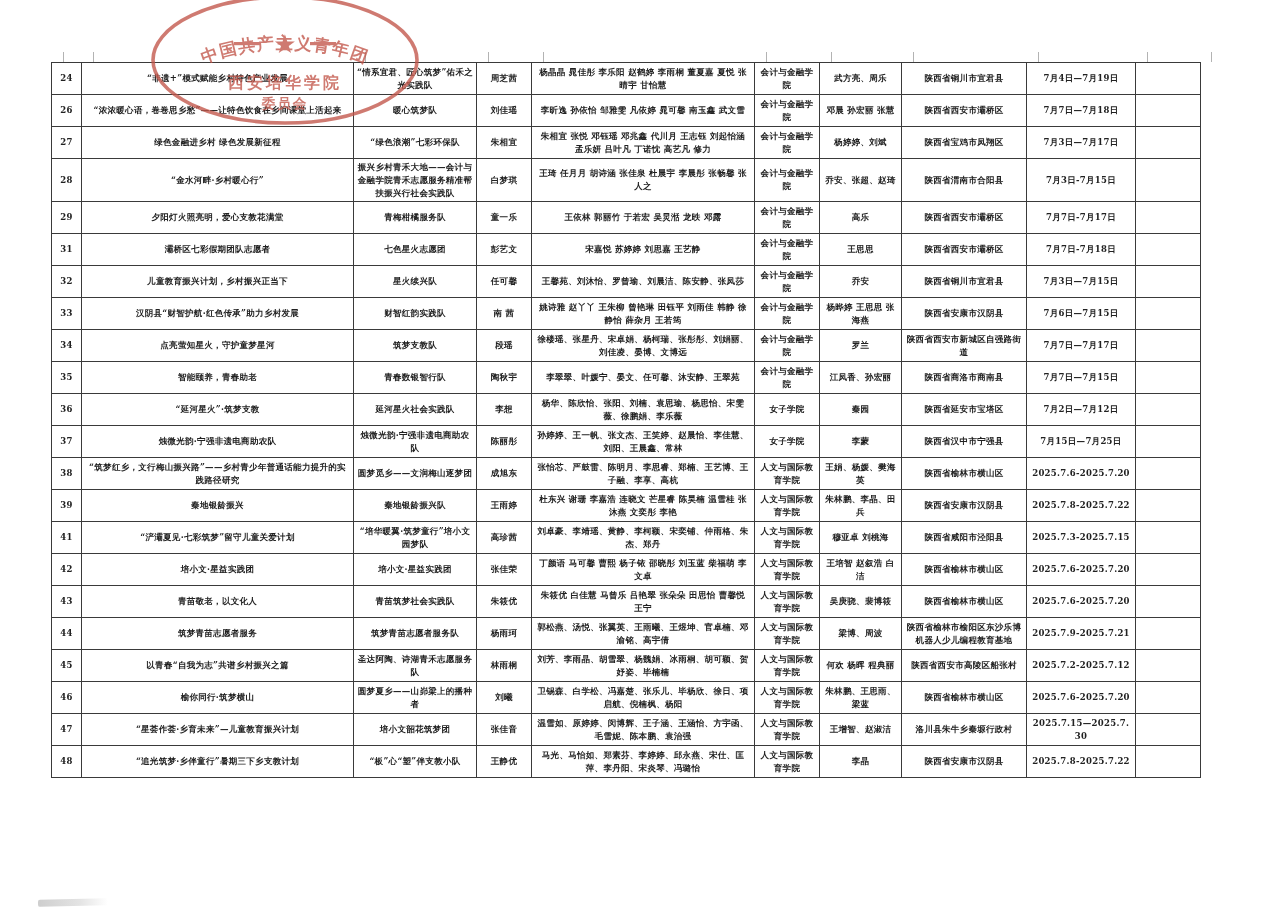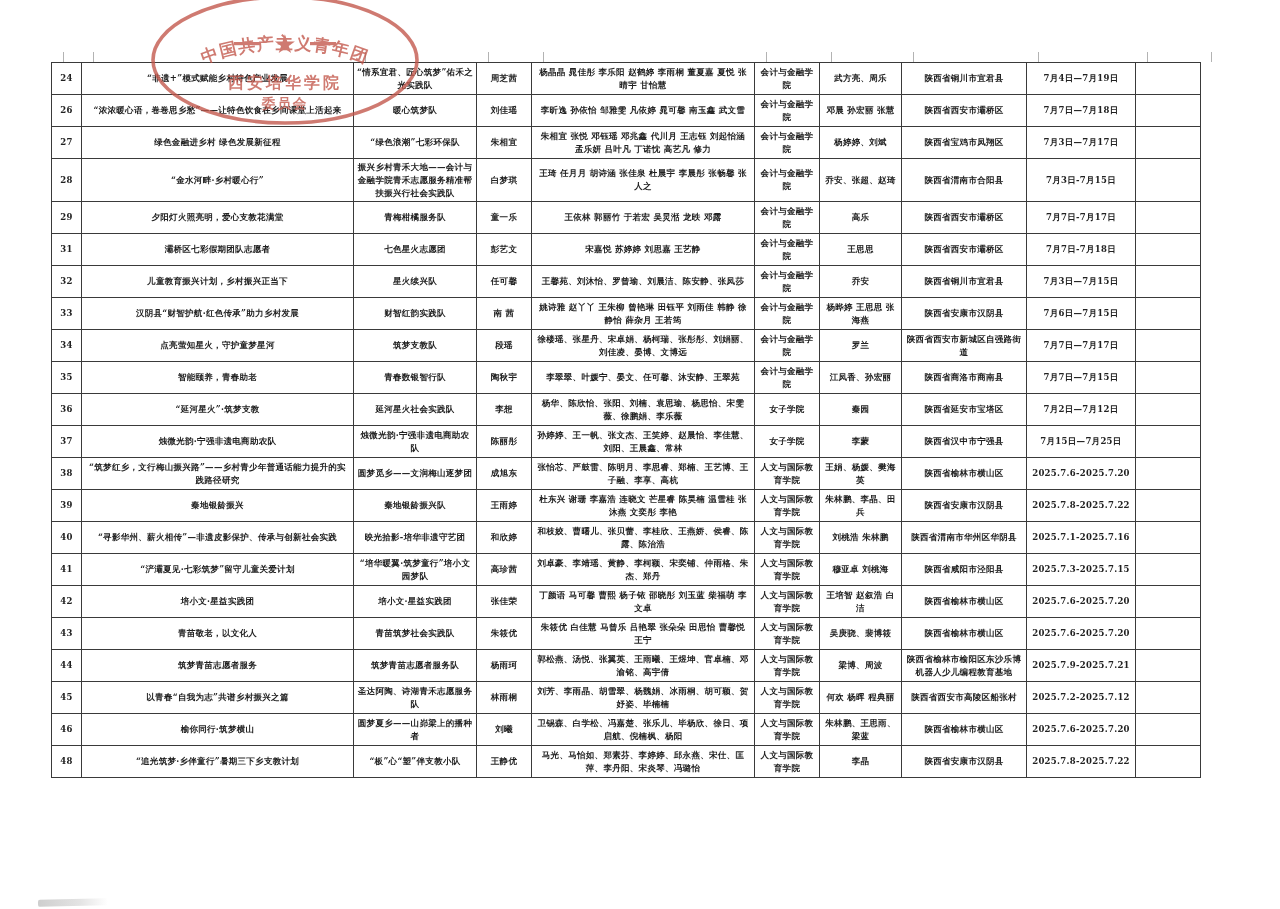--- a/index.html
+++ b/index.html
@@ -237,32 +237,20 @@
           <td data-name="team-cell">秦地银龄振兴队</td>
           <td data-name="leader-cell">王雨婷</td>
           <td data-name="members-cell">杜东兴 谢珊 李嘉浩 连晓文 芒星睿 陈昊楠 温雪桂 张沐燕 文奕彤 李艳</td>
           <td data-name="college-cell">人文与国际教育学院</td>
           <td data-name="advisor-cell">朱林鹏、李晶、田兵</td>
           <td data-name="location-cell">陕西省安康市汉阴县</td>
           <td data-name="dates-cell">2025.7.8-2025.7.22</td>
           <td data-name="note-cell"></td>
         </tr>
         <tr data-name="table-row">
-          <td data-name="row-number-cell">40</td>
-          <td data-name="project-cell">“寻影华州、薪火相传”—非遗皮影保护、传承与创新社会实践</td>
-          <td data-name="team-cell">映光拾影-培华非遗守艺团</td>
-          <td data-name="leader-cell">和欣婷</td>
-          <td data-name="members-cell">和枝姣、曹曙儿、张贝蕾、李桂欣、王燕娇、侯睿、陈露、陈治浩</td>
-          <td data-name="college-cell">人文与国际教育学院</td>
-          <td data-name="advisor-cell">刘桃浩 朱林鹏</td>
-          <td data-name="location-cell">陕西省渭南市华州区华阴县</td>
-          <td data-name="dates-cell">2025.7.1-2025.7.16</td>
-          <td data-name="note-cell"></td>
-        </tr>
-        <tr data-name="table-row">
           <td data-name="row-number-cell">41</td>
           <td data-name="project-cell">“浐灞夏见·七彩筑梦”留守儿童关爱计划</td>
           <td data-name="team-cell">“培华暖翼·筑梦童行”培小文园梦队</td>
           <td data-name="leader-cell">高珍茜</td>
           <td data-name="members-cell">刘卓豪、李靖瑶、黄静、李柯颖、宋奕铺、仲雨格、朱杰、郑丹</td>
           <td data-name="college-cell">人文与国际教育学院</td>
           <td data-name="advisor-cell">穆亚卓 刘桃海</td>
           <td data-name="location-cell">陕西省咸阳市泾阳县</td>
           <td data-name="dates-cell">2025.7.3-2025.7.15</td>
           <td data-name="note-cell"></td>
@@ -318,20 +306,32 @@
         <tr data-name="table-row">
           <td data-name="row-number-cell">46</td>
           <td data-name="project-cell">榆你同行·筑梦横山</td>
           <td data-name="team-cell">圆梦夏乡——山峁梁上的播种者</td>
           <td data-name="leader-cell">刘曦</td>
           <td data-name="members-cell">卫锡森、白学松、冯嘉楚、张乐儿、毕杨欣、徐日、项启航、倪楠枫、杨阳</td>
           <td data-name="college-cell">人文与国际教育学院</td>
           <td data-name="advisor-cell">朱林鹏、王思雨、梁蓝</td>
           <td data-name="location-cell">陕西省榆林市横山区</td>
           <td data-name="dates-cell">2025.7.6-2025.7.20</td>
+          <td data-name="note-cell"></td>
+        </tr>
+        <tr data-name="table-row">
+          <td data-name="row-number-cell">47</td>
+          <td data-name="project-cell">“星荟作荟·乡育未来”—儿童教育振兴计划</td>
+          <td data-name="team-cell">培小文韶花筑梦团</td>
+          <td data-name="leader-cell">张佳音</td>
+          <td data-name="members-cell">温雪如、原婷婷、闵博辉、王子涵、王涵怡、方宇函、毛雪妮、陈本鹏、袁治强</td>
+          <td data-name="college-cell">人文与国际教育学院</td>
+          <td data-name="advisor-cell">王增智、赵淑洁</td>
+          <td data-name="location-cell">洛川县朱牛乡秦塬行政村</td>
+          <td data-name="dates-cell">2025.7.15—2025.7.30</td>
           <td data-name="note-cell"></td>
         </tr>
         <tr data-name="table-row">
           <td data-name="row-number-cell">48</td>
           <td data-name="project-cell">“追光筑梦·乡伴童行”暑期三下乡支教计划</td>
           <td data-name="team-cell">“板”心“塑”伴支教小队</td>
           <td data-name="leader-cell">王静优</td>
           <td data-name="members-cell">马光、马怡如、郑素芬、李婷婷、邱永燕、宋仕、匡萍、李丹阳、宋炎琴、冯璐怡</td>
           <td data-name="college-cell">人文与国际教育学院</td>
           <td data-name="advisor-cell">李晶</td>

